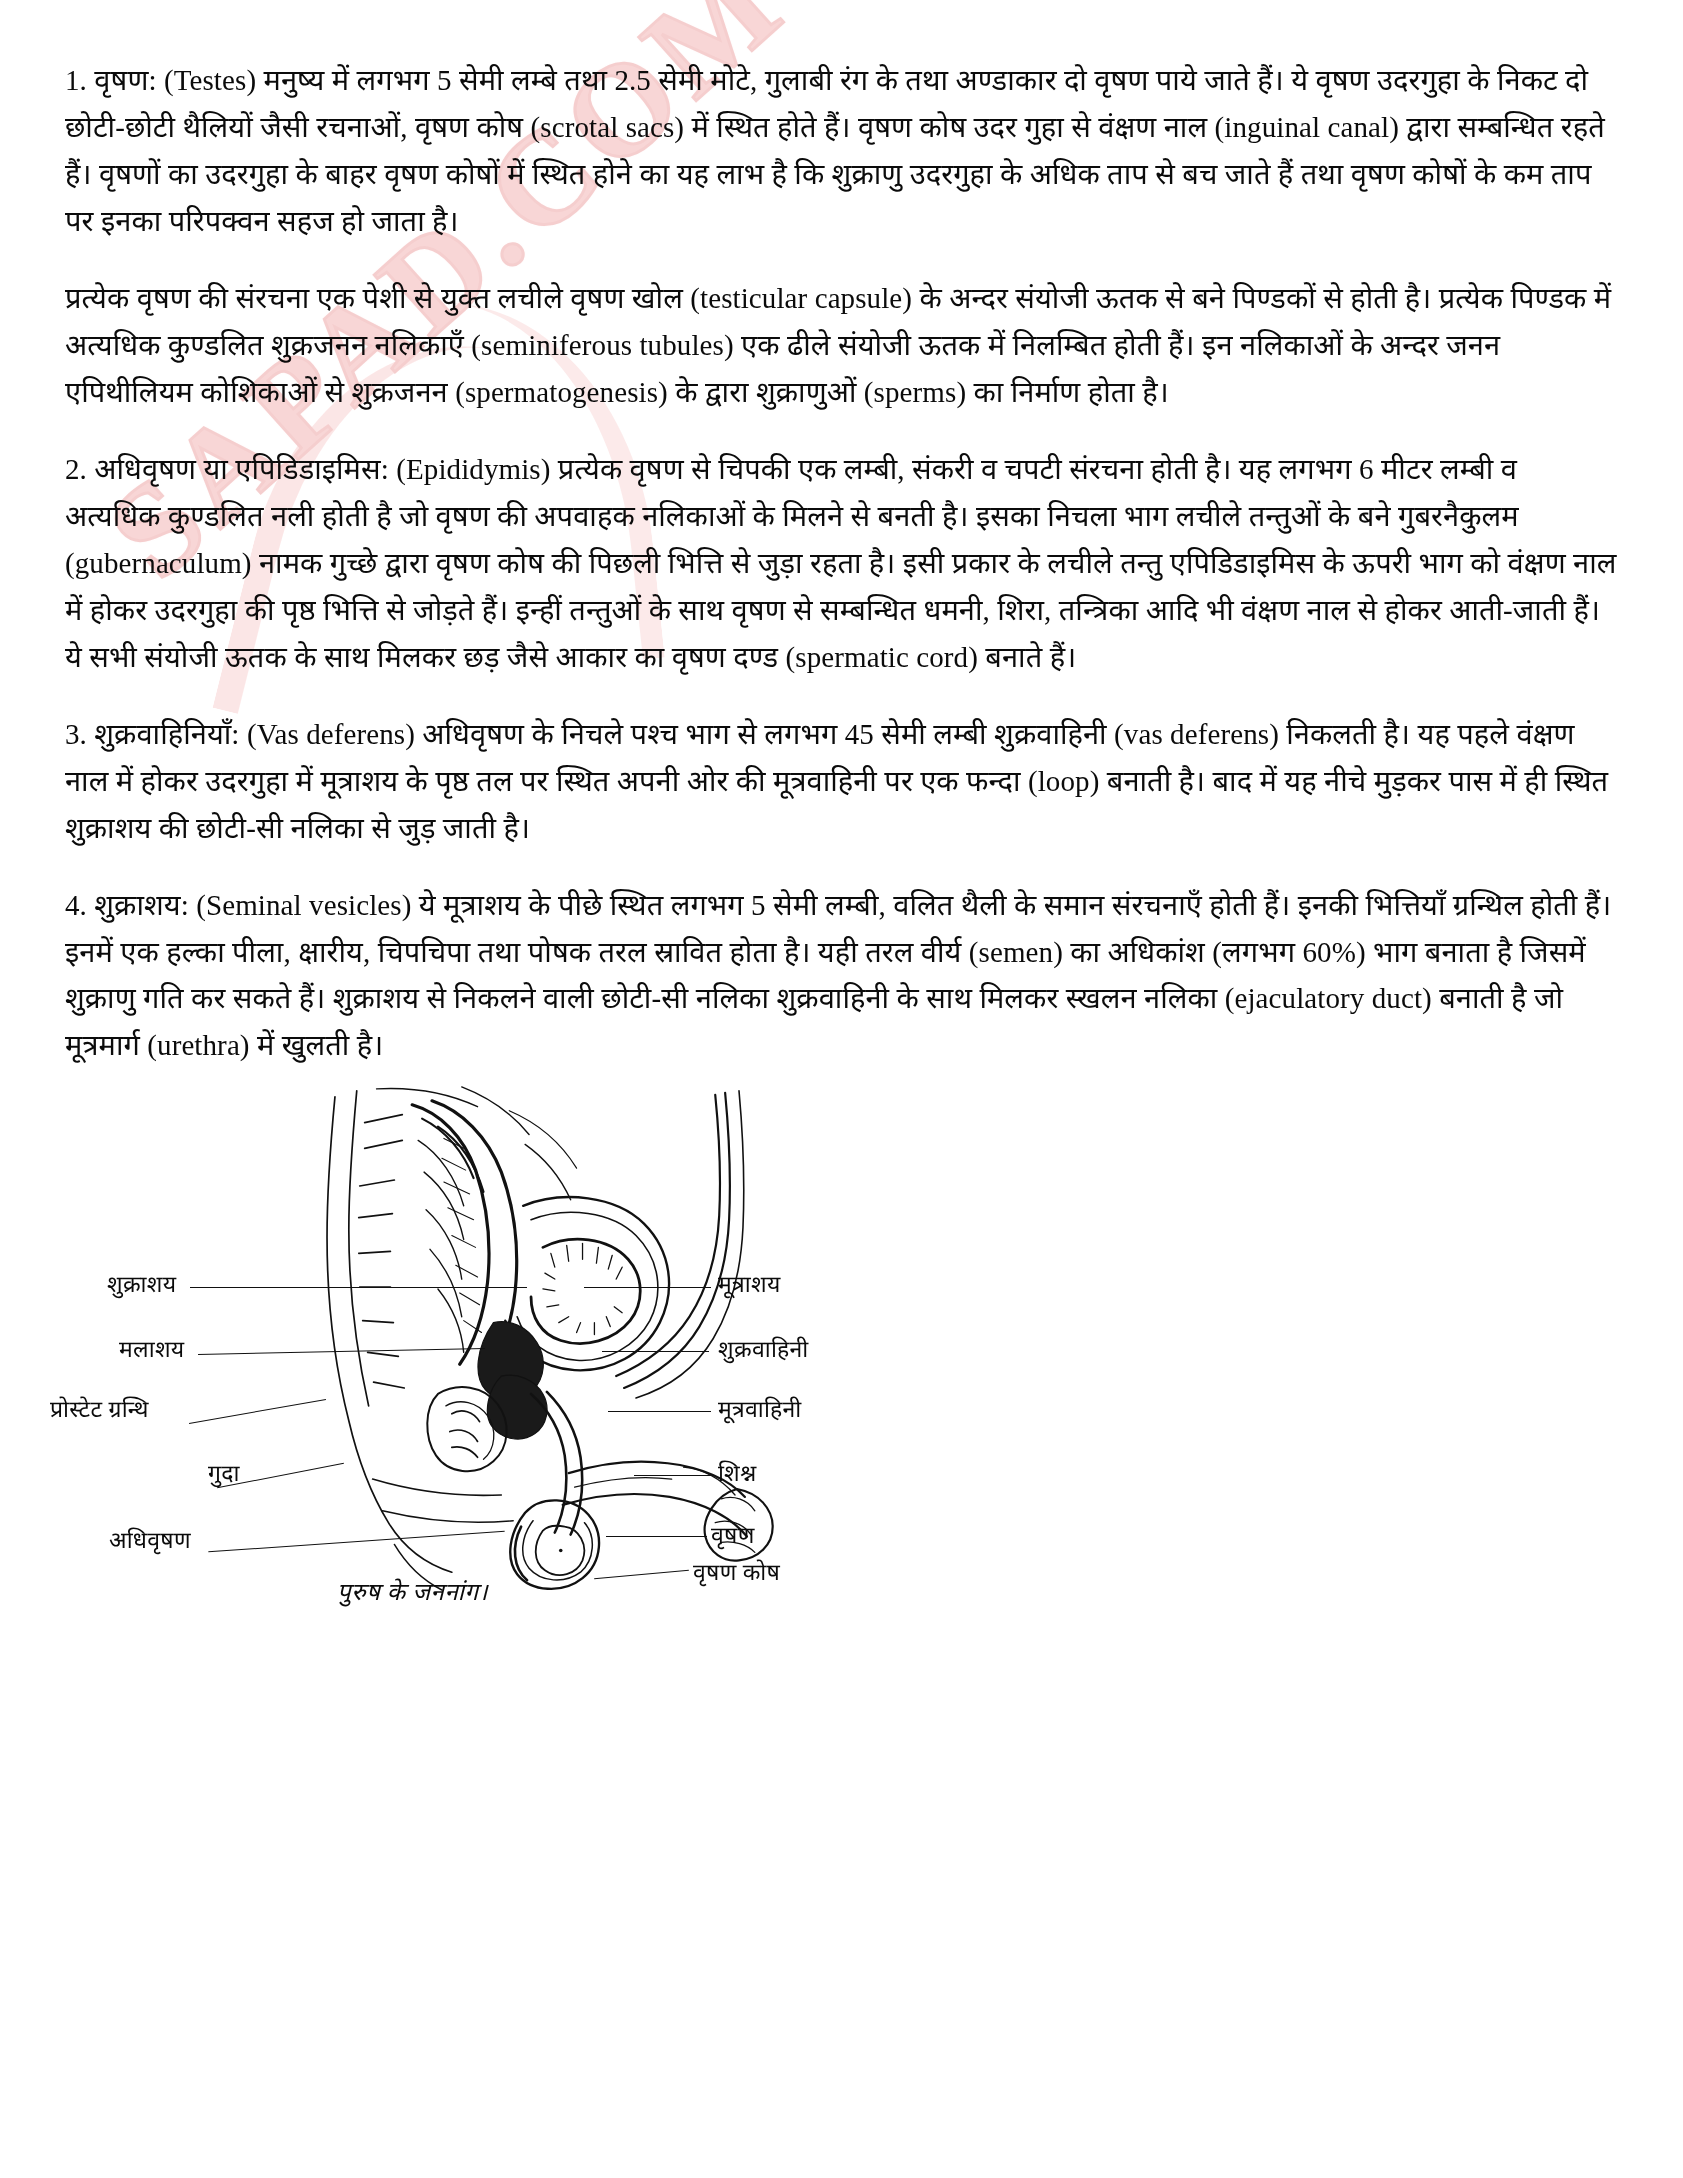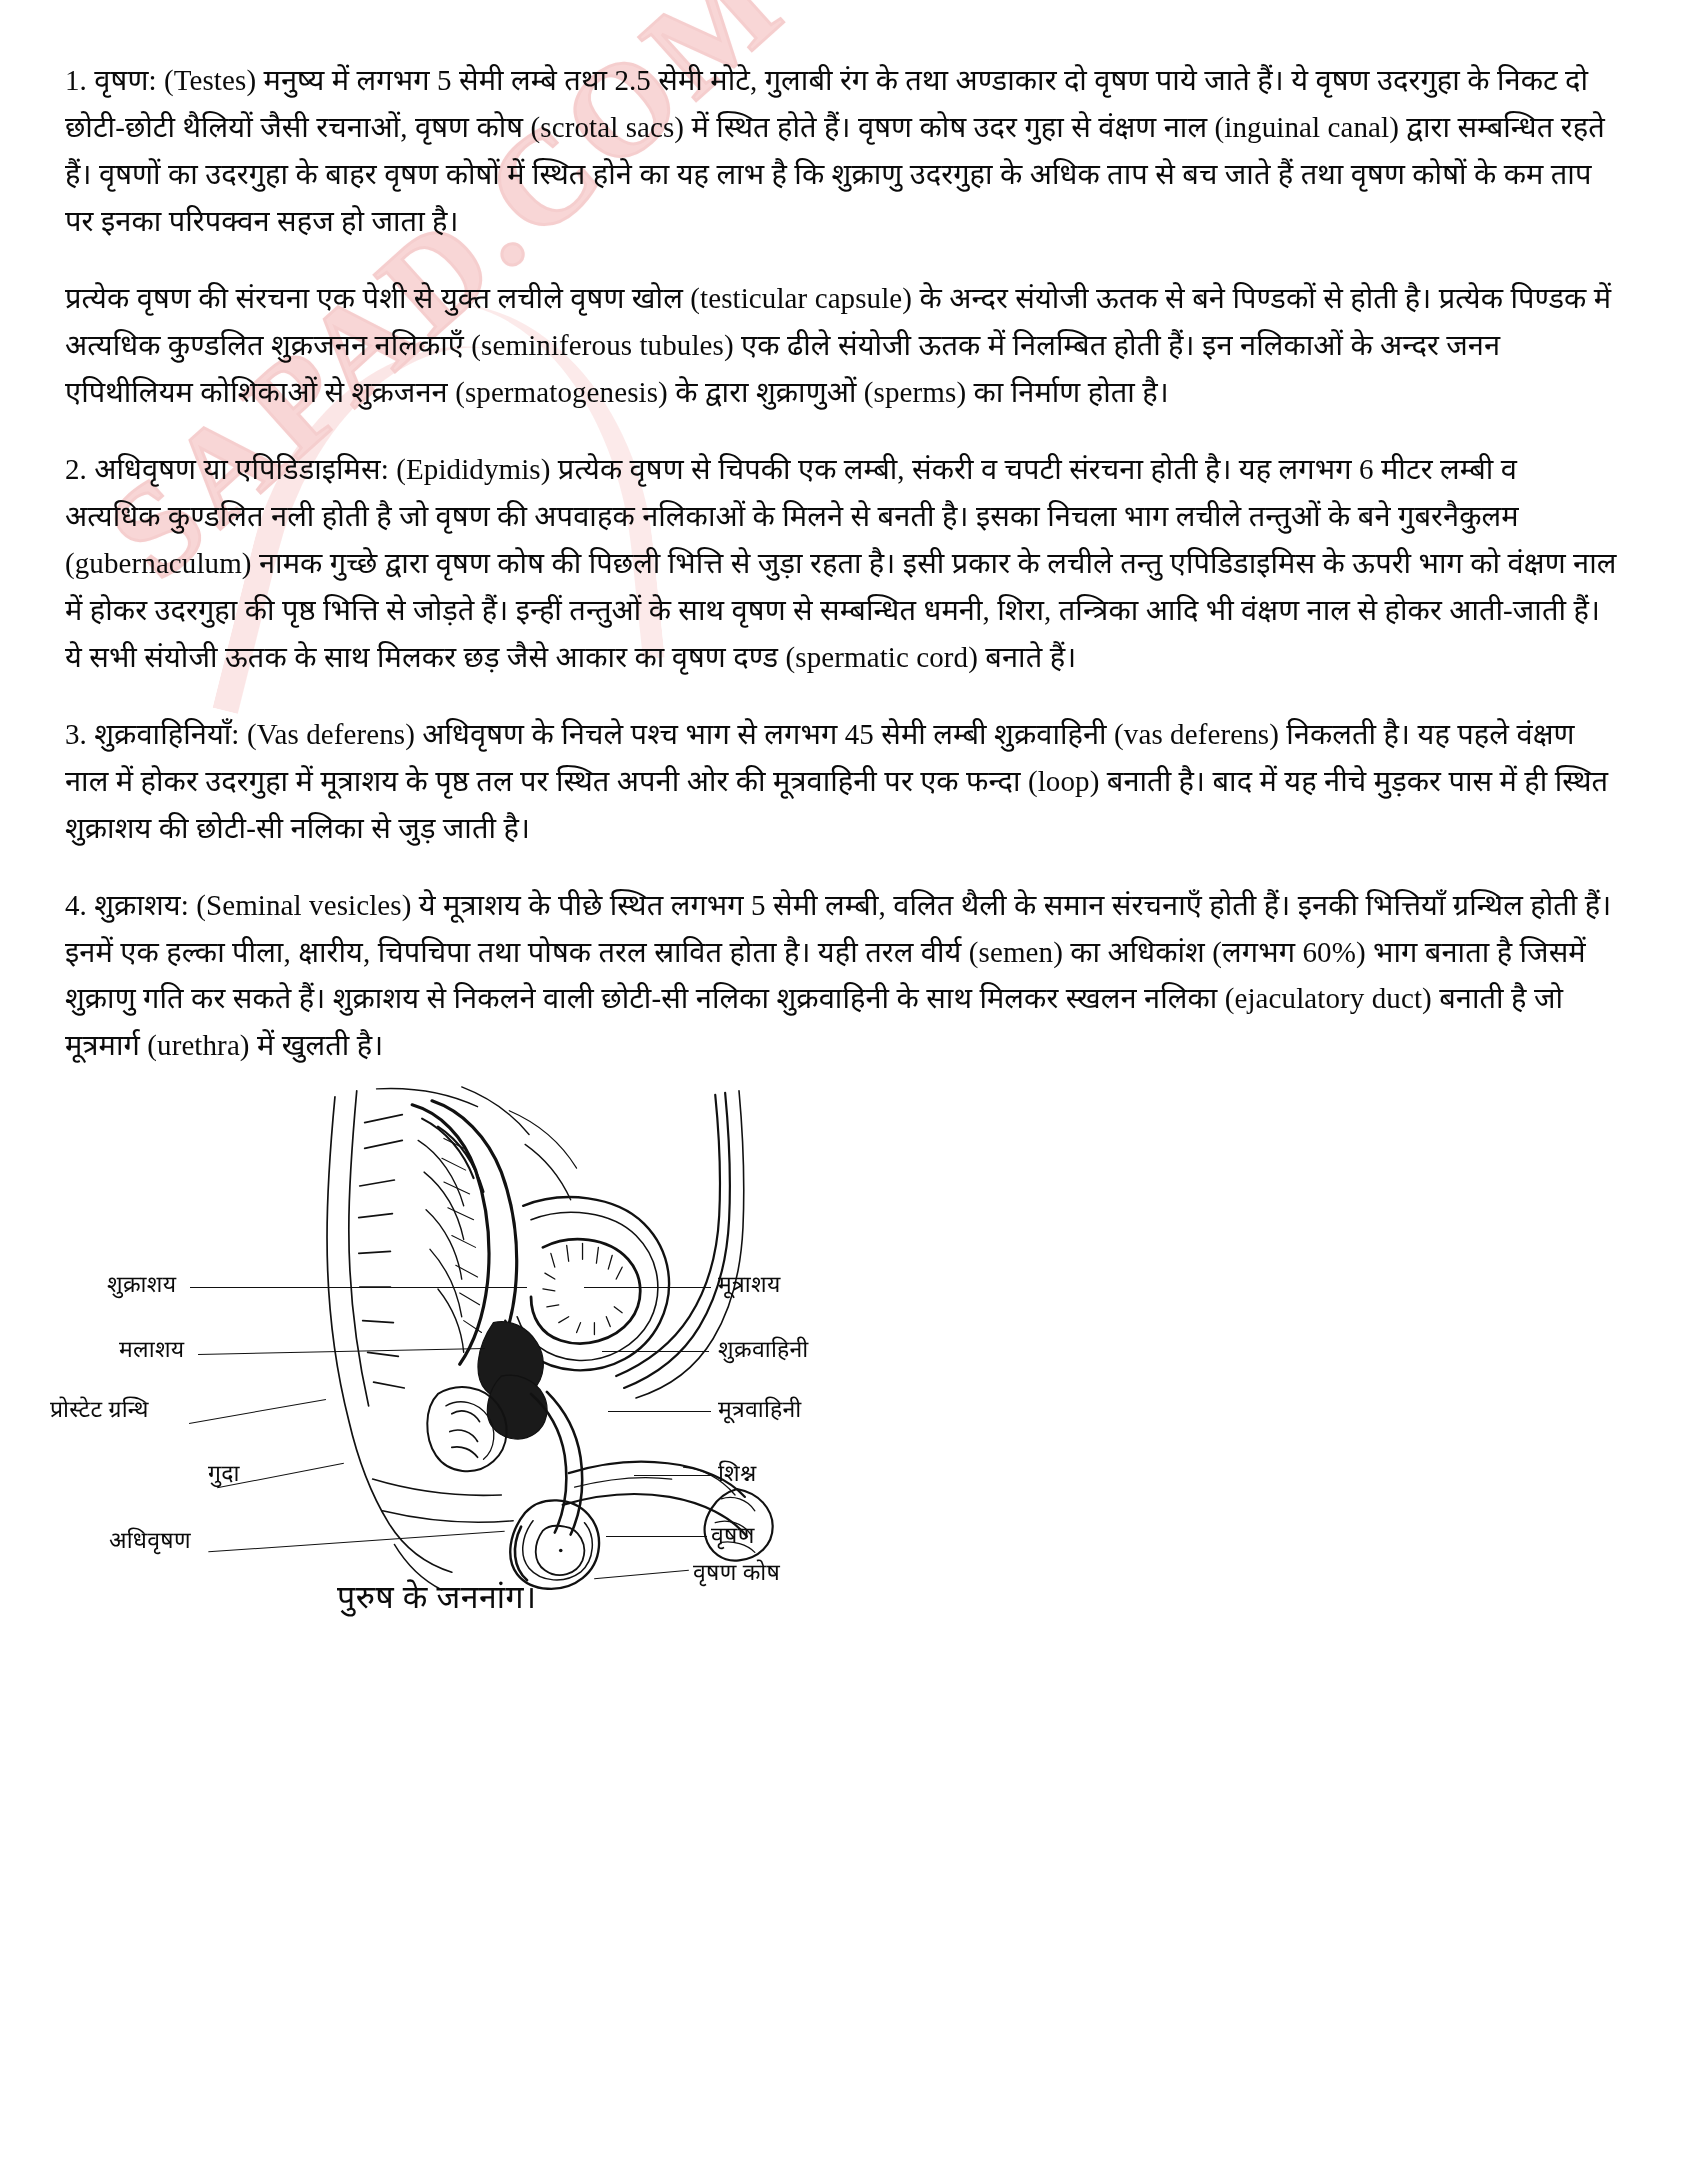--- a/index.html
+++ b/index.html
@@ -98,22 +98,23 @@
     position: absolute;
     left: 0;
     top: 0;
     width: 1049px;
     height: 554px;
   }
   .fig-caption {
     position: absolute;
     left: 337px;
     top: 495px;
-    font-size: 32px;
+    font-size: 24px;
     letter-spacing: 0.5px;
+    font-style: italic;
   }
   .fig-label {
     position: absolute;
     font-size: 23px;
     white-space: nowrap;
     letter-spacing: 0.3px;
   }
   .fig-label.right { text-align: left; }
   .fig-label.left  { text-align: right; }
   .leader {

